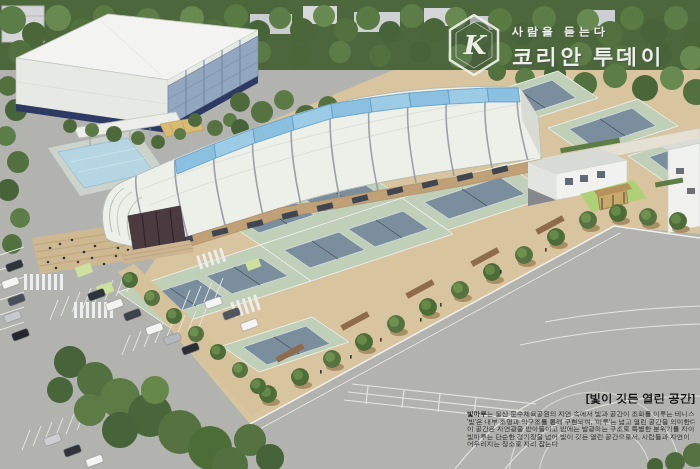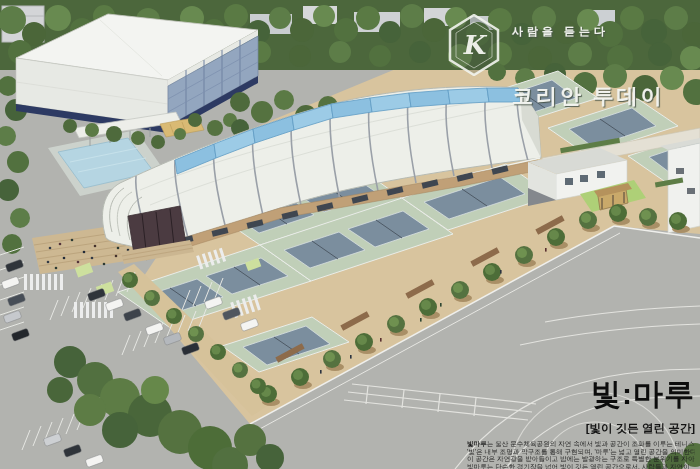--- a/index.html
+++ b/index.html
@@ -2,24 +2,24 @@
 <html><head>
 <meta charset="utf-8">
 <style>
   html,body{margin:0;padding:0;background:#888;}
   .stage{position:relative;width:700px;height:469px;overflow:hidden;
          background:#b2b3af;font-family:"Liberation Sans",sans-serif;}
   .stage svg.scene{position:absolute;left:0;top:0;}
   
   .brandmark{position:absolute;left:448px;top:14px;display:flex;align-items:flex-start;
              gap:12px;color:rgba(246,247,242,.95);pointer-events:none;}
-  .brandmark .texts{display:flex;flex-direction:column;margin-top:10px;gap:32px;}
+  .brandmark .texts{display:flex;flex-direction:column;margin-top:10px;}
   .brandmark .tagline{font-size:11px;font-weight:700;letter-spacing:4px;
         text-shadow:1px 1px 1px rgba(70,82,70,.9), -0.5px -0.5px 0 rgba(255,255,255,.35);}
-  .brandmark .brand{font-size:21px;font-weight:800;letter-spacing:3px;margin-top:11px;
+  .brandmark .brand{font-size:21px;font-weight:800;letter-spacing:3px;margin-top:3px;
         text-shadow:1px 1px 1px rgba(70,82,70,.9), -0.5px -0.5px 0 rgba(255,255,255,.35);}
   
   .caption{position:absolute;right:5px;top:379px;width:262px;text-align:right;color:#0c0c0c;}
   .caption .title{font-size:30px;font-weight:800;letter-spacing:1px;line-height:1;}
   .caption .subtitle{font-size:11.5px;font-weight:700;margin-top:12px;color:#141414;}
   .caption .desc{margin-top:4px;margin-left:auto;width:228px;text-align:left;
                  font-size:6.6px;line-height:1.15;color:#1e1e1e;overflow:hidden;}
   .caption .desc .line{display:block;white-space:nowrap;overflow:hidden;}
   .caption .desc b{font-weight:800;}
 </style>
@@ -619,21 +619,20 @@
     <polygon points="26,8 44,19 44,43 26,54 8,43 8,19" fill="none" stroke="rgba(242,244,238,0.55)" stroke-width="1"></polygon>
     <text x="27" y="40" text-anchor="middle" font-family="'DejaVu Serif',serif" font-style="italic" font-weight="bold" font-size="26" fill="rgba(244,246,240,0.95)">K</text>
   </svg>
   <div class="texts">
     <span class="tagline">사람을 듣는다</span>
     <span class="brand">코리안 투데이</span>
   </div>
 </div>
 
 <div class="caption">
-  <div class="title">빛:마루</div>
   <div class="subtitle">[빛이 깃든 열린 공간]</div>
   <div class="desc">
     <span class="line"><b>빛마루</b><span>는 울산 문수체육공원의 자연 속에서 빛과 공간이 조화를 이루는 테니스장이다</span></span>
     <span class="line">'빛'은 내부 조명과 막구조를 통해 구현되며, '마루'는 넓고 열린 공간을 의미한다</span>
     <span class="line">이 공간은 자연광을 받아들이고 밤에는 발광하는 구조로 특별한 분위기를 자아낸다</span>
     <span class="line">빛마루는 단순한 경기장을 넘어 빛이 깃든 열린 공간으로서, 사람들과 자연이</span>
     <span class="line">어우러지는 장소로 자리 잡는다</span>
   </div>
 </div>
 

